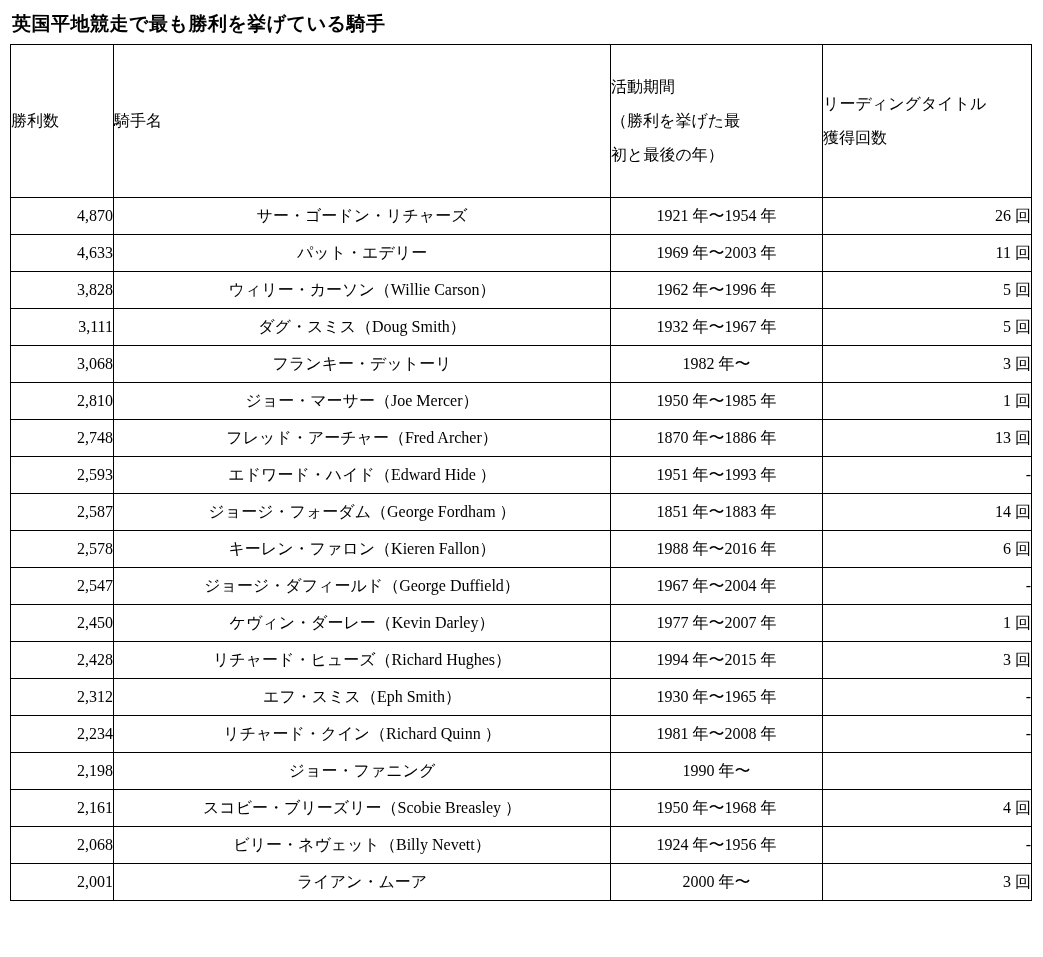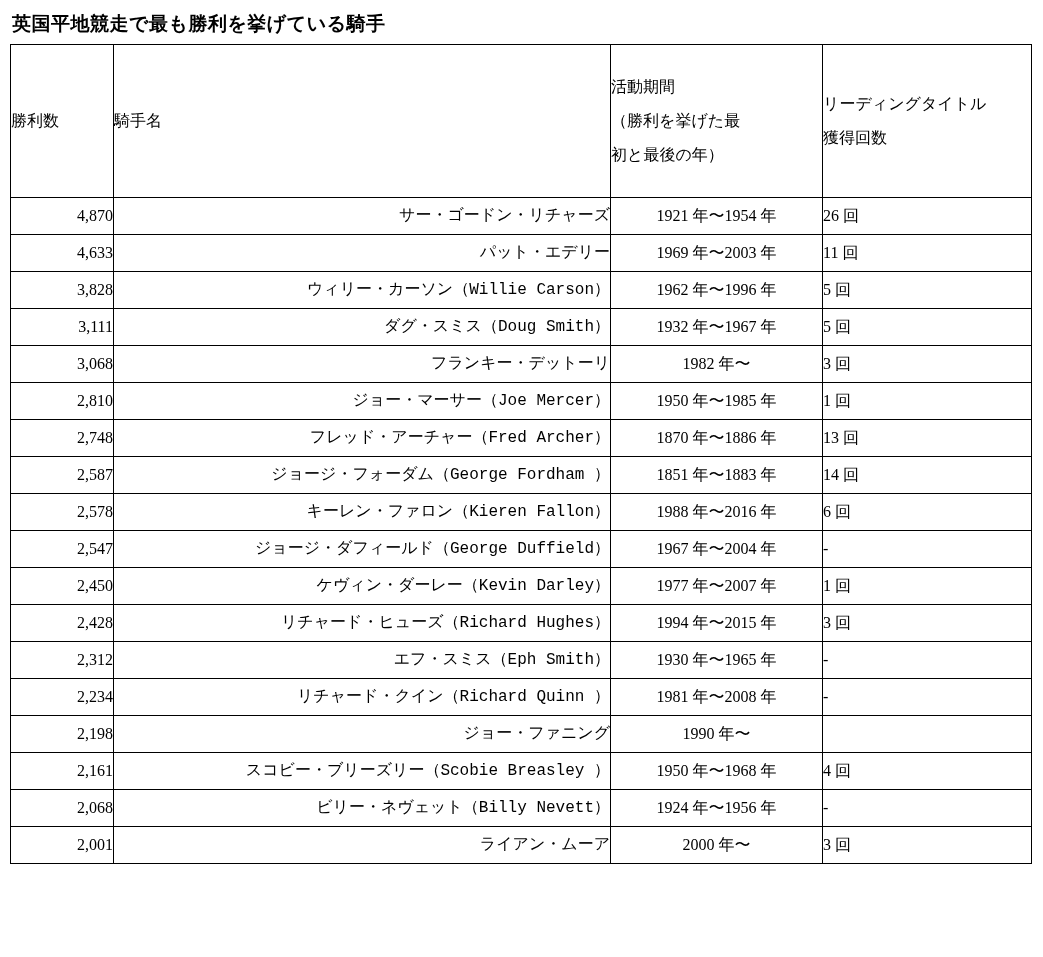--- a/index.html
+++ b/index.html
@@ -60,29 +60,28 @@
     height: 36px;
     line-height: 36px;
     font-size: 16px;
     white-space: nowrap;
     overflow: hidden;
   }
   td.wins {
     text-align: right;
   }
   td.name {
-    text-align: right;
+    text-align: center;
     padding-left: 14px;
-    font-family: Liberation Mono, monospace;
   }
   td.period {
     text-align: center;
   }
   td.titles {
-    text-align: left;
+    text-align: right;
     padding-right: 10px;
   }
 </style>
 </head>
 <body>
 
 <div class="page">
 
   <div class="doc-title">英国平地競走で最も勝利を挙げている騎手</div>
 
@@ -149,20 +148,26 @@
           <td class="period">1950 年〜1985 年</td>
           <td class="titles">1 回</td>
         </tr>
         <tr>
           <td class="wins">2,748</td>
           <td class="name">フレッド・アーチャー（Fred Archer）</td>
           <td class="period">1870 年〜1886 年</td>
           <td class="titles">13 回</td>
         </tr>
         <tr>
+          <td class="wins">2,593</td>
+          <td class="name">エドワード・ハイド（Edward Hide ）</td>
+          <td class="period">1951 年〜1993 年</td>
+          <td class="titles">-</td>
+        </tr>
+        <tr>
           <td class="wins">2,587</td>
           <td class="name">ジョージ・フォーダム（George Fordham ）</td>
           <td class="period">1851 年〜1883 年</td>
           <td class="titles">14 回</td>
         </tr>
         <tr>
           <td class="wins">2,578</td>
           <td class="name">キーレン・ファロン（Kieren Fallon）</td>
           <td class="period">1988 年〜2016 年</td>
           <td class="titles">6 回</td>

